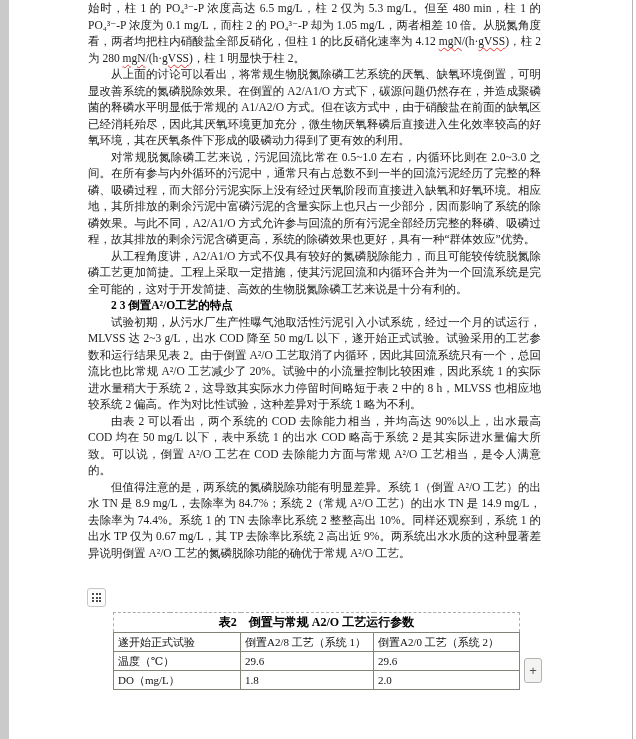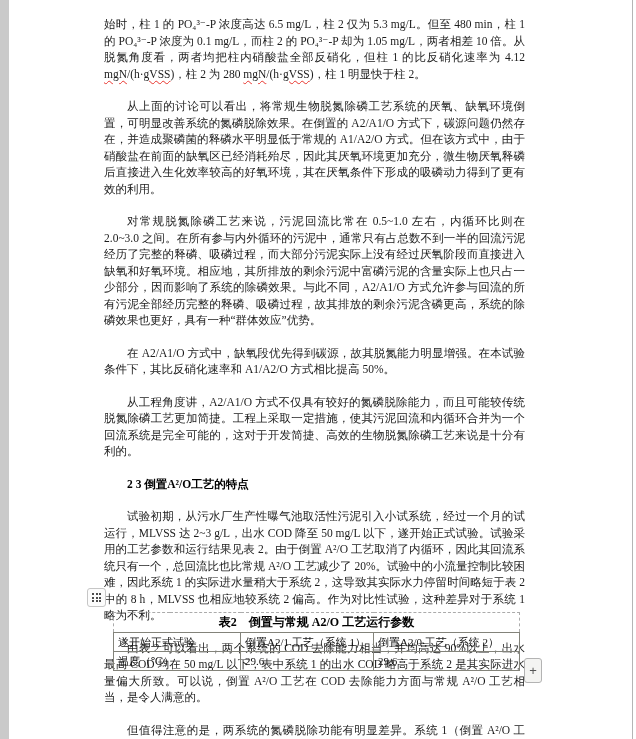--- a/index.html
+++ b/index.html
@@ -2,21 +2,21 @@
 <html><head>
 <meta charset="utf-8">
 <style>
   html,body{margin:0;padding:0;background:#ffffff;}
   .page{position:relative;width:636px;height:739px;background:#ffffff;overflow:hidden;
         font-family:"Liberation Serif","DejaVu Serif",serif;color:#1b1b1b;}
   .left-strip{position:absolute;left:0;top:0;width:9px;height:739px;background:#cacaca;}
   .right-line{position:absolute;left:632px;top:0;width:1px;height:739px;background:#b5b5b5;}
   .content{position:absolute;left:88px;top:0;width:453px;font-size:11.5px;line-height:16.5px;
            text-align:justify;color:#1b1b1b;}
-  .content p{margin:16px;text-indent:2em;}
+  .content p{margin:0;text-indent:2em;}
   .content p.cont{text-indent:0;}
   .content p.heading{font-weight:bold;color:#000;}
   .spell{text-decoration:underline;text-decoration-style:wavy;text-decoration-color:#e8352e;
          text-decoration-thickness:1px;text-underline-offset:2px;}
   .doc-table{position:absolute;left:113px;top:612px;width:406px;border-collapse:collapse;
              table-layout:fixed;font-size:11px;color:#111;
              font-family:"Liberation Serif","DejaVu Serif",serif;}
   .doc-table td{border:1px solid #83837a;padding:0 4px;height:18px;vertical-align:middle;
                 overflow:hidden;white-space:nowrap;text-align:left;}
   .doc-table td.title-cell{border:1px dashed #ababab;border-bottom:1px solid #83837a;
@@ -35,21 +35,20 @@
 <body>
 
 <div class="page">
   <div class="left-strip"></div>
   <div class="right-line"></div>
 
   <div class="content">
     <p class="cont"><span>始时，柱 1 的 PO₄³⁻-P 浓度高达 6.5 mg/L，柱 2 仅为 5.3 mg/L。但至 480 min，柱 1 的 PO₄³⁻-P 浓度为 0.1 mg/L，而柱 2 的 PO₄³⁻-P 却为 1.05 mg/L，两者相差 10 倍。从脱氮角度看，两者均把柱内硝酸盐全部反硝化，但柱 1 的比反硝化速率为 4.12 </span><span class="spell">mgN</span><span>/(h·</span><span class="spell">gVSS</span><span>)，柱 2 为 280 </span><span class="spell">mgN</span><span>/(h·</span><span class="spell">gVSS</span><span>)，柱 1 明显快于柱 2。</span></p>
     <p>从上面的讨论可以看出，将常规生物脱氮除磷工艺系统的厌氧、缺氧环境倒置，可明显改善系统的氮磷脱除效果。在倒置的 A2/A1/O 方式下，碳源问题仍然存在，并造成聚磷菌的释磷水平明显低于常规的 A1/A2/O 方式。但在该方式中，由于硝酸盐在前面的缺氧区已经消耗殆尽，因此其厌氧环境更加充分，微生物厌氧释磷后直接进入生化效率较高的好氧环境，其在厌氧条件下形成的吸磷动力得到了更有效的利用。</p>
     <p>对常规脱氮除磷工艺来说，污泥回流比常在 0.5~1.0 左右，内循环比则在 2.0~3.0 之间。在所有参与内外循环的污泥中，通常只有占总数不到一半的回流污泥经历了完整的释磷、吸磷过程，而大部分污泥实际上没有经过厌氧阶段而直接进入缺氧和好氧环境。相应地，其所排放的剩余污泥中富磷污泥的含量实际上也只占一少部分，因而影响了系统的除磷效果。与此不同，A2/A1/O 方式允许参与回流的所有污泥全部经历完整的释磷、吸磷过程，故其排放的剩余污泥含磷更高，系统的除磷效果也更好，具有一种“群体效应”优势。</p>
-    <p>在 A2/A1/O 方式中，缺氧段优先得到碳源，故其脱氮能力明显增强。在本试验条件下，其比反硝化速率和 A1/A2/O 方式相比提高 50%。</p>
     <p>从工程角度讲，A2/A1/O 方式不仅具有较好的氮磷脱除能力，而且可能较传统脱氮除磷工艺更加简捷。工程上采取一定措施，使其污泥回流和内循环合并为一个回流系统是完全可能的，这对于开发简捷、高效的生物脱氮除磷工艺来说是十分有利的。</p>
     <p class="heading">2 3 倒置A²/O工艺的特点</p>
     <p>试验初期，从污水厂生产性曝气池取活性污泥引入小试系统，经过一个月的试运行，MLVSS 达 2~3 g/L，出水 COD 降至 50 mg/L 以下，遂开始正式试验。试验采用的工艺参数和运行结果见表 2。由于倒置 A²/O 工艺取消了内循环，因此其回流系统只有一个，总回流比也比常规 A²/O 工艺减少了 20%。试验中的小流量控制比较困难，因此系统 1 的实际进水量稍大于系统 2，这导致其实际水力停留时间略短于表 2 中的 8 h，MLVSS 也相应地较系统 2 偏高。作为对比性试验，这种差异对于系统 1 略为不利。</p>
     <p>由表 2 可以看出，两个系统的 COD 去除能力相当，并均高达 90%以上，出水最高 COD 均在 50 mg/L 以下，表中系统 1 的出水 COD 略高于系统 2 是其实际进水量偏大所致。可以说，倒置 A²/O 工艺在 COD 去除能力方面与常规 A²/O 工艺相当，是令人满意的。</p>
     <p>但值得注意的是，两系统的氮磷脱除功能有明显差异。系统 1（倒置 A²/O 工艺）的出水 TN 是 8.9 mg/L，去除率为 84.7%；系统 2（常规 A²/O 工艺）的出水 TN 是 14.9 mg/L，去除率为 74.4%。系统 1 的 TN 去除率比系统 2 整整高出 10%。同样还观察到，系统 1 的出水 TP 仅为 0.67 mg/L，其 TP 去除率比系统 2 高出近 9%。两系统出水水质的这种显著差异说明倒置 A²/O 工艺的氮磷脱除功能的确优于常规 A²/O 工艺。</p>
   </div>
 
   <div class="handle">
     <span class="dots">
         <i></i>
@@ -70,27 +69,32 @@
         <col style="width:71px">
         <col style="width:133px">
         <col style="width:146px">
     </colgroup>
     <tbody>
       <tr>
         <td class="title-cell" colspan="4">表2　倒置与常规 A2/O 工艺运行参数</td>
       </tr>
       <tr>
         <td colspan="2">遂开始正式试验</td>
-        <td>倒置A2/1 工艺（系统 1）</td>
+        <td>倒置A2/8 工艺（系统 1）</td>
         <td>倒置A2/0 工艺（系统 2）</td>
       </tr>
       <tr>
         <td colspan="2">温度（℃）</td>
         <td>29.6</td>
         <td>29.6</td>
+      </tr>
+      <tr>
+        <td colspan="2">DO（mg/L）</td>
+        <td>1.8</td>
+        <td>2.0</td>
       </tr>
     </tbody>
   </table>
 
   <div class="add-btn">
     <span>+</span>
   </div>
 </div>
 
 </body></html>

